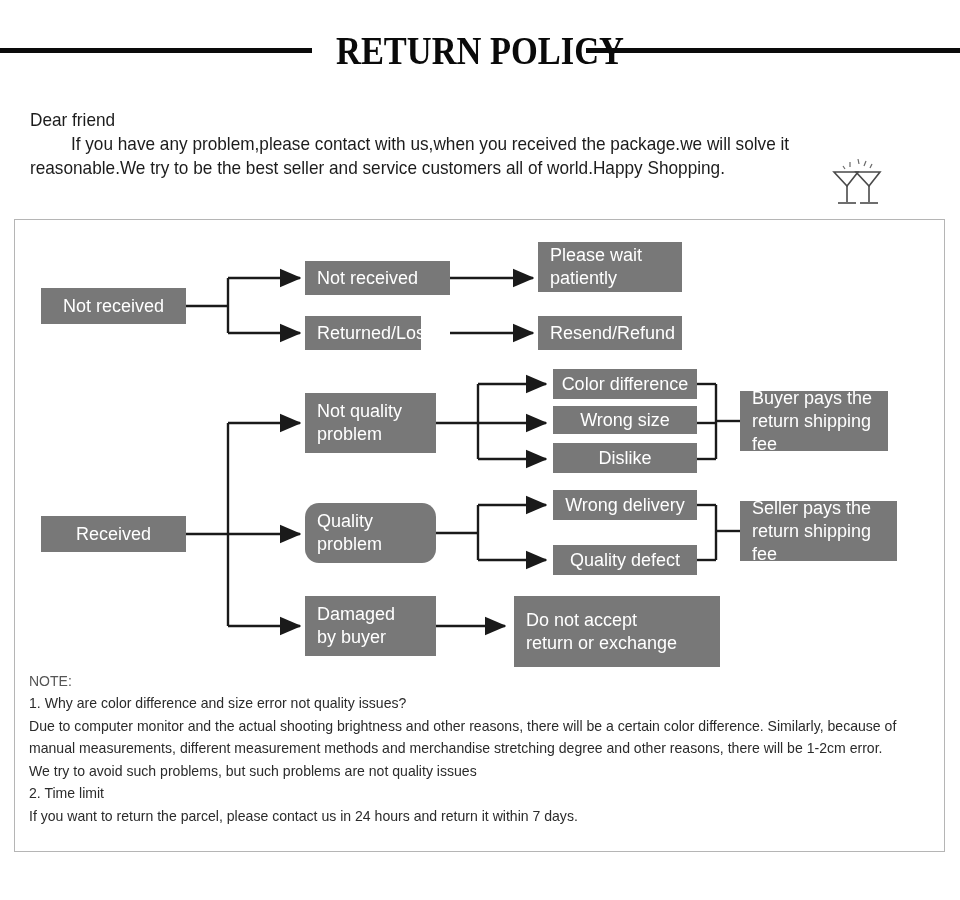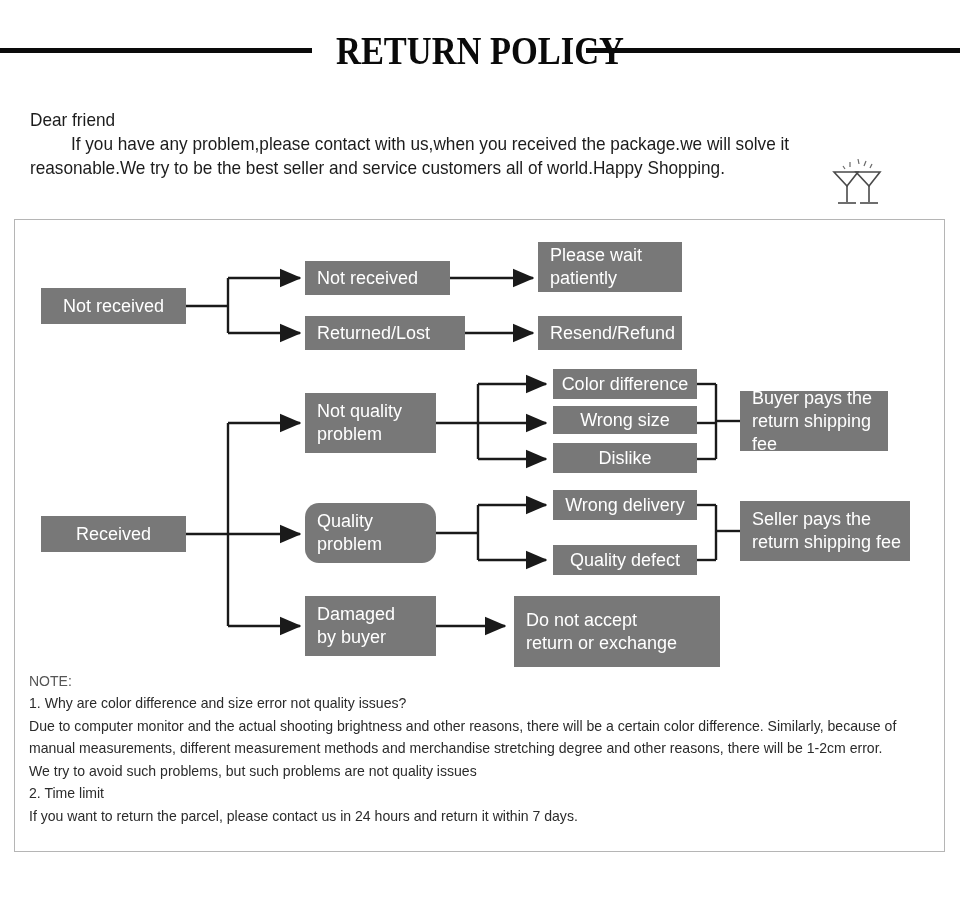--- a/index.html
+++ b/index.html
@@ -197,21 +197,21 @@
     <path d="M716,531 L740,531"></path>
 
     <path d="M436,626 L505,626" marker-end="url(#arw)"></path>
   </g>
 </svg>
 
 <div class="node ctr" style="left:41px;  top:288px; width:145px; height:36px;">Not received</div>
 
 <div class="node pad" style="left:305px; top:261px; width:145px; height:34px;">Not received</div>
 
-<div class="node pad" style="left:305px; top:316px; width:160px; height:34px;">Returned/Lost</div>
+<div class="node pad" style="left:305px; top:316px; width:116px; height:34px;">Returned/Lost</div>
 
 <div class="node pad" style="left:538px; top:242px; width:144px; height:50px;">Please wait
 patiently</div>
 
 <div class="node pad" style="left:538px; top:316px; width:144px; height:34px;">Resend/Refund</div>
 
 <div class="node ctr" style="left:41px;  top:516px; width:145px; height:36px;">Received</div>
 
 <div class="node pad" style="left:305px; top:393px; width:131px; height:60px;">Not quality
 problem</div>
@@ -225,21 +225,21 @@
 <div class="node pad" style="left:740px; top:391px; width:148px; height:60px;">Buyer pays the
 return shipping fee</div>
 
 <div class="node pad" style="left:305px; top:503px; width:131px; height:60px;border-radius:14px;">Quality
 problem</div>
 
 <div class="node ctr" style="left:553px; top:490px; width:144px; height:30px;">Wrong delivery</div>
 
 <div class="node ctr" style="left:553px; top:545px; width:144px; height:30px;">Quality defect</div>
 
-<div class="node pad" style="left:740px; top:501px; width:170px; height:60px;">Seller pays the
+<div class="node pad" style="left:740px; top:501px; width:157px; height:60px;">Seller pays the
 return shipping fee</div>
 
 <div class="node pad" style="left:305px; top:596px; width:131px; height:60px;">Damaged
 by buyer</div>
 
 <div class="node pad" style="left:514px; top:596px; width:206px; height:71px;">Do not accept
 return or exchange</div>
 
 <div id="note">
   <div class="note-head">NOTE:</div>

